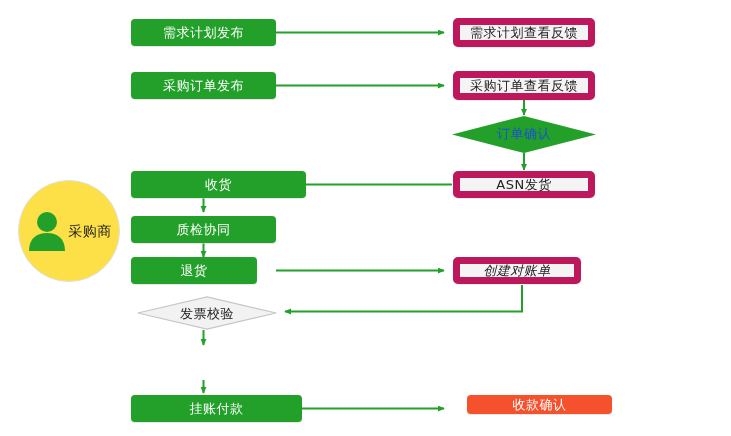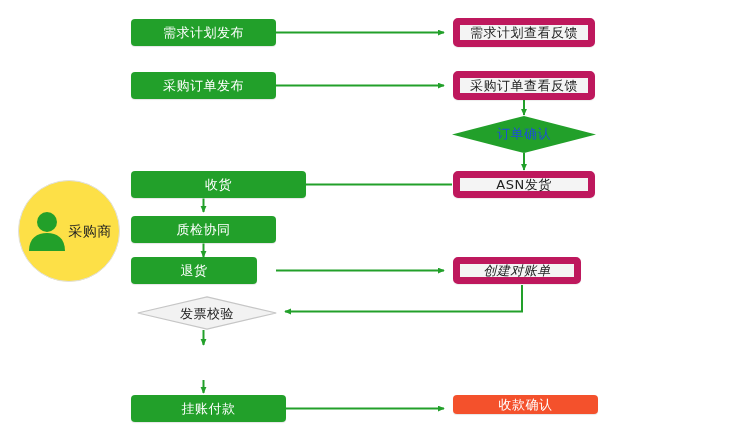--- a/index.html
+++ b/index.html
@@ -182,17 +182,17 @@
   <div class="node node-gray" style="left:453px; top:257px; width:128px; height:27px;font-style:italic;">创建对账单</div>
 
   <div class="diamond-wrap diamond-gray" style="left:137px; top:296px; width:140px; height:34px;">
     <svg width="140" height="34" viewBox="0 0 140 34" aria-hidden="true">
       <polygon points="70,0.8 139.2,17 70,33.2 0.8,17" fill="#f2f2f2" stroke="#c6c6c6" stroke-width="1.2"></polygon>
     </svg>
     <div class="diamond-label">发票校验</div>
   </div>
 
 
-  <div class="node node-green" style="left:131px; top:395px; width:155px; height:27px;">挂账付款</div>
+  <div class="node node-green" style="left:131px; top:395px; width:171px; height:27px;">挂账付款</div>
 
-  <div class="node node-orange" style="left:453px; top:395px; width:145px; height:19px;">收款确认</div>
+  <div class="node node-orange" style="left:467px; top:395px; width:145px; height:19px;">收款确认</div>
 
 </div>
 
 </body></html>

